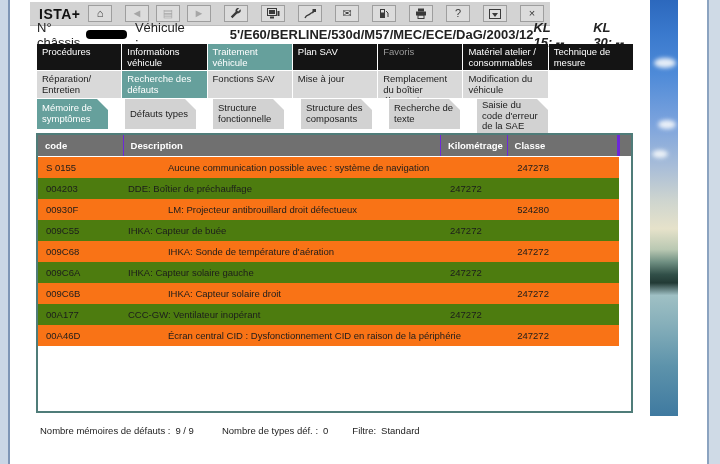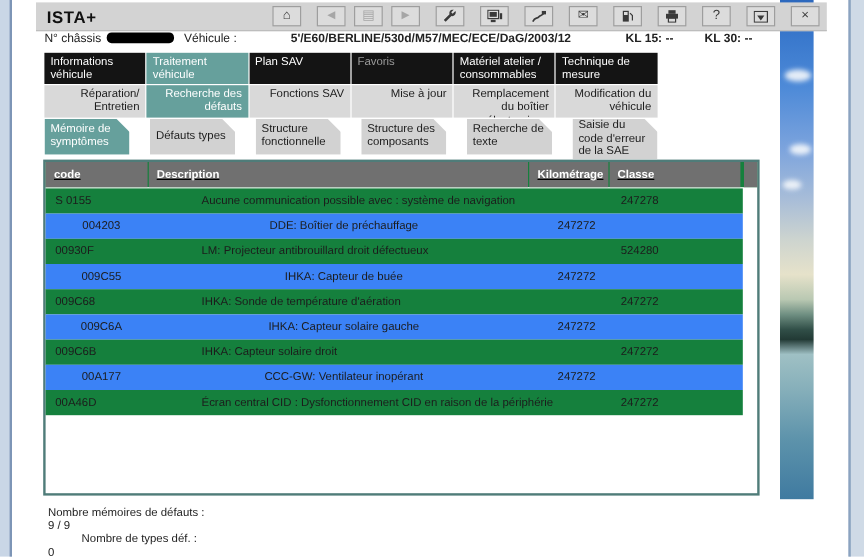--- a/index.html
+++ b/index.html
@@ -22,87 +22,87 @@
       #2c68bd 0%, #3a79cd 8%, #4f8bd8 18%, #7da4dd 30%, #a8bdd8 40%,
       #cdd4cf 48%, #e6e2ca 55%, #b9c8b2 60%, #6f8f82 63%, #314f48 66%,
       #223a35 68%, #9fc0c4 71%, #86afba 78%, #5d93ab 88%, #3f7aa0 100%);
   }
   .cloud{position:absolute;background:#f5f8fb;border-radius:50%;filter:blur(2px);opacity:.9;}
 
   
   .app{left:30px;top:2px;width:620px;height:443px;background:#ffffff;}
 
   .titlebar{
-    position:absolute;left:0;top:0;width:659px;height:23px;background:#d3d3d3;
+    position:absolute;left:0;top:0;width:520px;height:23px;background:#d3d3d3;
     display:flex;align-items:center;border-bottom:1px solid #bdbdbd;
   }
   .app-title{font-size:14px;font-weight:bold;color:#111;margin-left:9px;letter-spacing:.5px;}
   .toolbar{margin-left:auto;display:flex;align-items:center;gap:7px;margin-right:6px;}
   .tb-btn{
     width:24px;height:17px;background:#dcdcdc;border:1px solid #9e9e9e;
     display:flex;align-items:center;justify-content:center;
     font-size:11px;line-height:1;color:#3a3a3a;box-sizing:border-box;padding:0;
   }
   .tb-btn.grayed{color:#a6a6a6;}
   .tb-btn svg{display:block;}
   .grp{margin-left:6px;}
 
   
   .vehiclebar{
     position:absolute;left:7px;top:25px;width:606px;height:15px;
-    display:flex;align-items:flex-start;font-size:10px;color:#222;
+    display:flex;align-items:center;font-size:13px;color:#222;
   }
   .redacted{display:inline-block;width:56px;height:9px;background:#000;border-radius:4px;margin:0 8px 0 5px;}
   .veh-val{font-weight:bold;margin-left:5px;padding-left:40px;}
-  .kl-group{margin-left:auto;display:flex;gap:26px;font-weight:bold;margin-right:16px;}
+  .kl-group{margin-left:auto;display:flex;gap:26px;font-weight:bold;margin-right:16px;font-style:italic;}
 
   
   .nav1{position:absolute;left:7px;top:42px;width:596px;height:26px;display:grid;grid-template-columns:repeat(7,1fr);gap:1px;}
   .tab-black{background:#141414;color:#fff;font-size:9.5px;line-height:1.15;padding:3px 5px;box-sizing:border-box;overflow:hidden;}
   .tab-black.selected{background:#66a09c;}
   .tab-black.dimmed{color:#9a9a9a;}
 
   
-  .nav2{position:absolute;left:7px;top:69px;width:596px;height:27px;display:grid;grid-template-columns:repeat(7,1fr);gap:1px;text-align:right;}
+  .nav2{position:absolute;left:7px;top:69px;width:596px;height:27px;display:grid;grid-template-columns:repeat(7,1fr);gap:1px;}
   .tab-gray{background:#d9d9d9;color:#1c1c1c;font-size:9.5px;line-height:1.15;padding:3px 5px;box-sizing:border-box;overflow:hidden;}
   .tab-gray.selected{background:#66a09c;color:#fff;}
   .tab-gray.empty{background:transparent;}
 
   
   .subtabs{position:absolute;left:7px;top:97px;height:38px;}
   .subtab{
     position:absolute;top:0;width:71px;height:30px;background:#d2d2d2;color:#1c1c1c;
     font-size:9.5px;line-height:1.15;display:flex;align-items:center;
     padding:2px 5px;box-sizing:border-box;
     clip-path:polygon(0 0, calc(100% - 11px) 0, 100% 11px, 100% 100%, 0 100%);
     z-index:2;
   }
   .subtab.selected{background:#66a09c;color:#fff;}
   .subtab.tall{height:34px;}
 
   
   .faults{position:absolute;left:6px;top:131px;width:597px;height:280px;border:2px solid #4f7c79;box-sizing:border-box;background:#fff;}
-  .thead{position:absolute;left:0;top:0;width:100%;height:21px;display:flex;background:#15803d;text-decoration:underline;}
+  .thead{position:absolute;left:0;top:0;width:100%;height:21px;display:flex;background:#6d28d9;}
   .th{background:#707070;color:#fff;font-size:9.5px;font-weight:bold;display:flex;align-items:center;padding-left:7px;box-sizing:border-box;height:21px;}
   .th.c-code{width:85px;margin-right:1px;}
   .th.c-desc{width:318px;margin-right:1px;}
   .th.c-km{width:66px;margin-right:1px;}
   .th.c-classe{width:110px;}
   .th.c-scroll{width:11px;margin-left:3px;padding:0;}
   .tbody{position:absolute;left:0;top:22px;width:581px;}
   .trow{display:flex;height:21px;align-items:center;font-size:9.5px;color:#1c1c1c;}
-  .trow.odd{background:#15803d;gap:44px;}
-  .trow.even{background:#3b82f6;text-align:center;}
+  .trow.odd{background:#f97316;gap:44px;}
+  .trow.even{background:#4d7c0f;}
   .td-code{width:85px;padding-left:8px;box-sizing:border-box;}
   .td-desc{width:322px;padding-left:5px;box-sizing:border-box;white-space:nowrap;overflow:hidden;}
   .td-km{width:66px;padding-left:5px;box-sizing:border-box;}
   .td-classe{flex:1;}
 
   
-  .statusbar{position:absolute;left:10px;top:420px;width:600px;height:14px;display:flex;align-items:flex-start;font-size:9.5px;color:#222;flex-direction:column;}
+  .statusbar{position:absolute;left:10px;top:420px;width:600px;height:14px;display:flex;align-items:flex-end;font-size:9.5px;color:#222;}
   .statusbar .lbl{margin-right:5px;}
   .statusbar .val{font-weight:normal;}
   .sp1{margin-left:28px;}
   .sp2{margin-left:24px;}
 </style>
 </head>
 <body>
 
 <div class="abs side-strip-left"></div>
 <div class="abs side-strip-right"></div>
@@ -186,20 +186,21 @@
     <span class="redacted"></span>
     <span>Véhicule :</span>
     <span class="veh-val">5'/E60/BERLINE/530d/M57/MEC/ECE/DaG/2003/12</span>
     <span class="kl-group">
       <span>KL 15:  --</span>
       <span>KL 30:  --</span>
     </span>
   </div>
 
   <div class="nav1">
+    <div class="tab-black">Procédures</div>
     <div class="tab-black">Informations véhicule</div>
     <div class="tab-black selected">Traitement véhicule</div>
     <div class="tab-black">Plan SAV</div>
     <div class="tab-black dimmed">Favoris</div>
     <div class="tab-black">Matériel atelier / consommables</div>
     <div class="tab-black">Technique de mesure</div>
   </div>
 
   <div class="nav2">
     <div class="tab-gray">Réparation/ Entretien</div>

